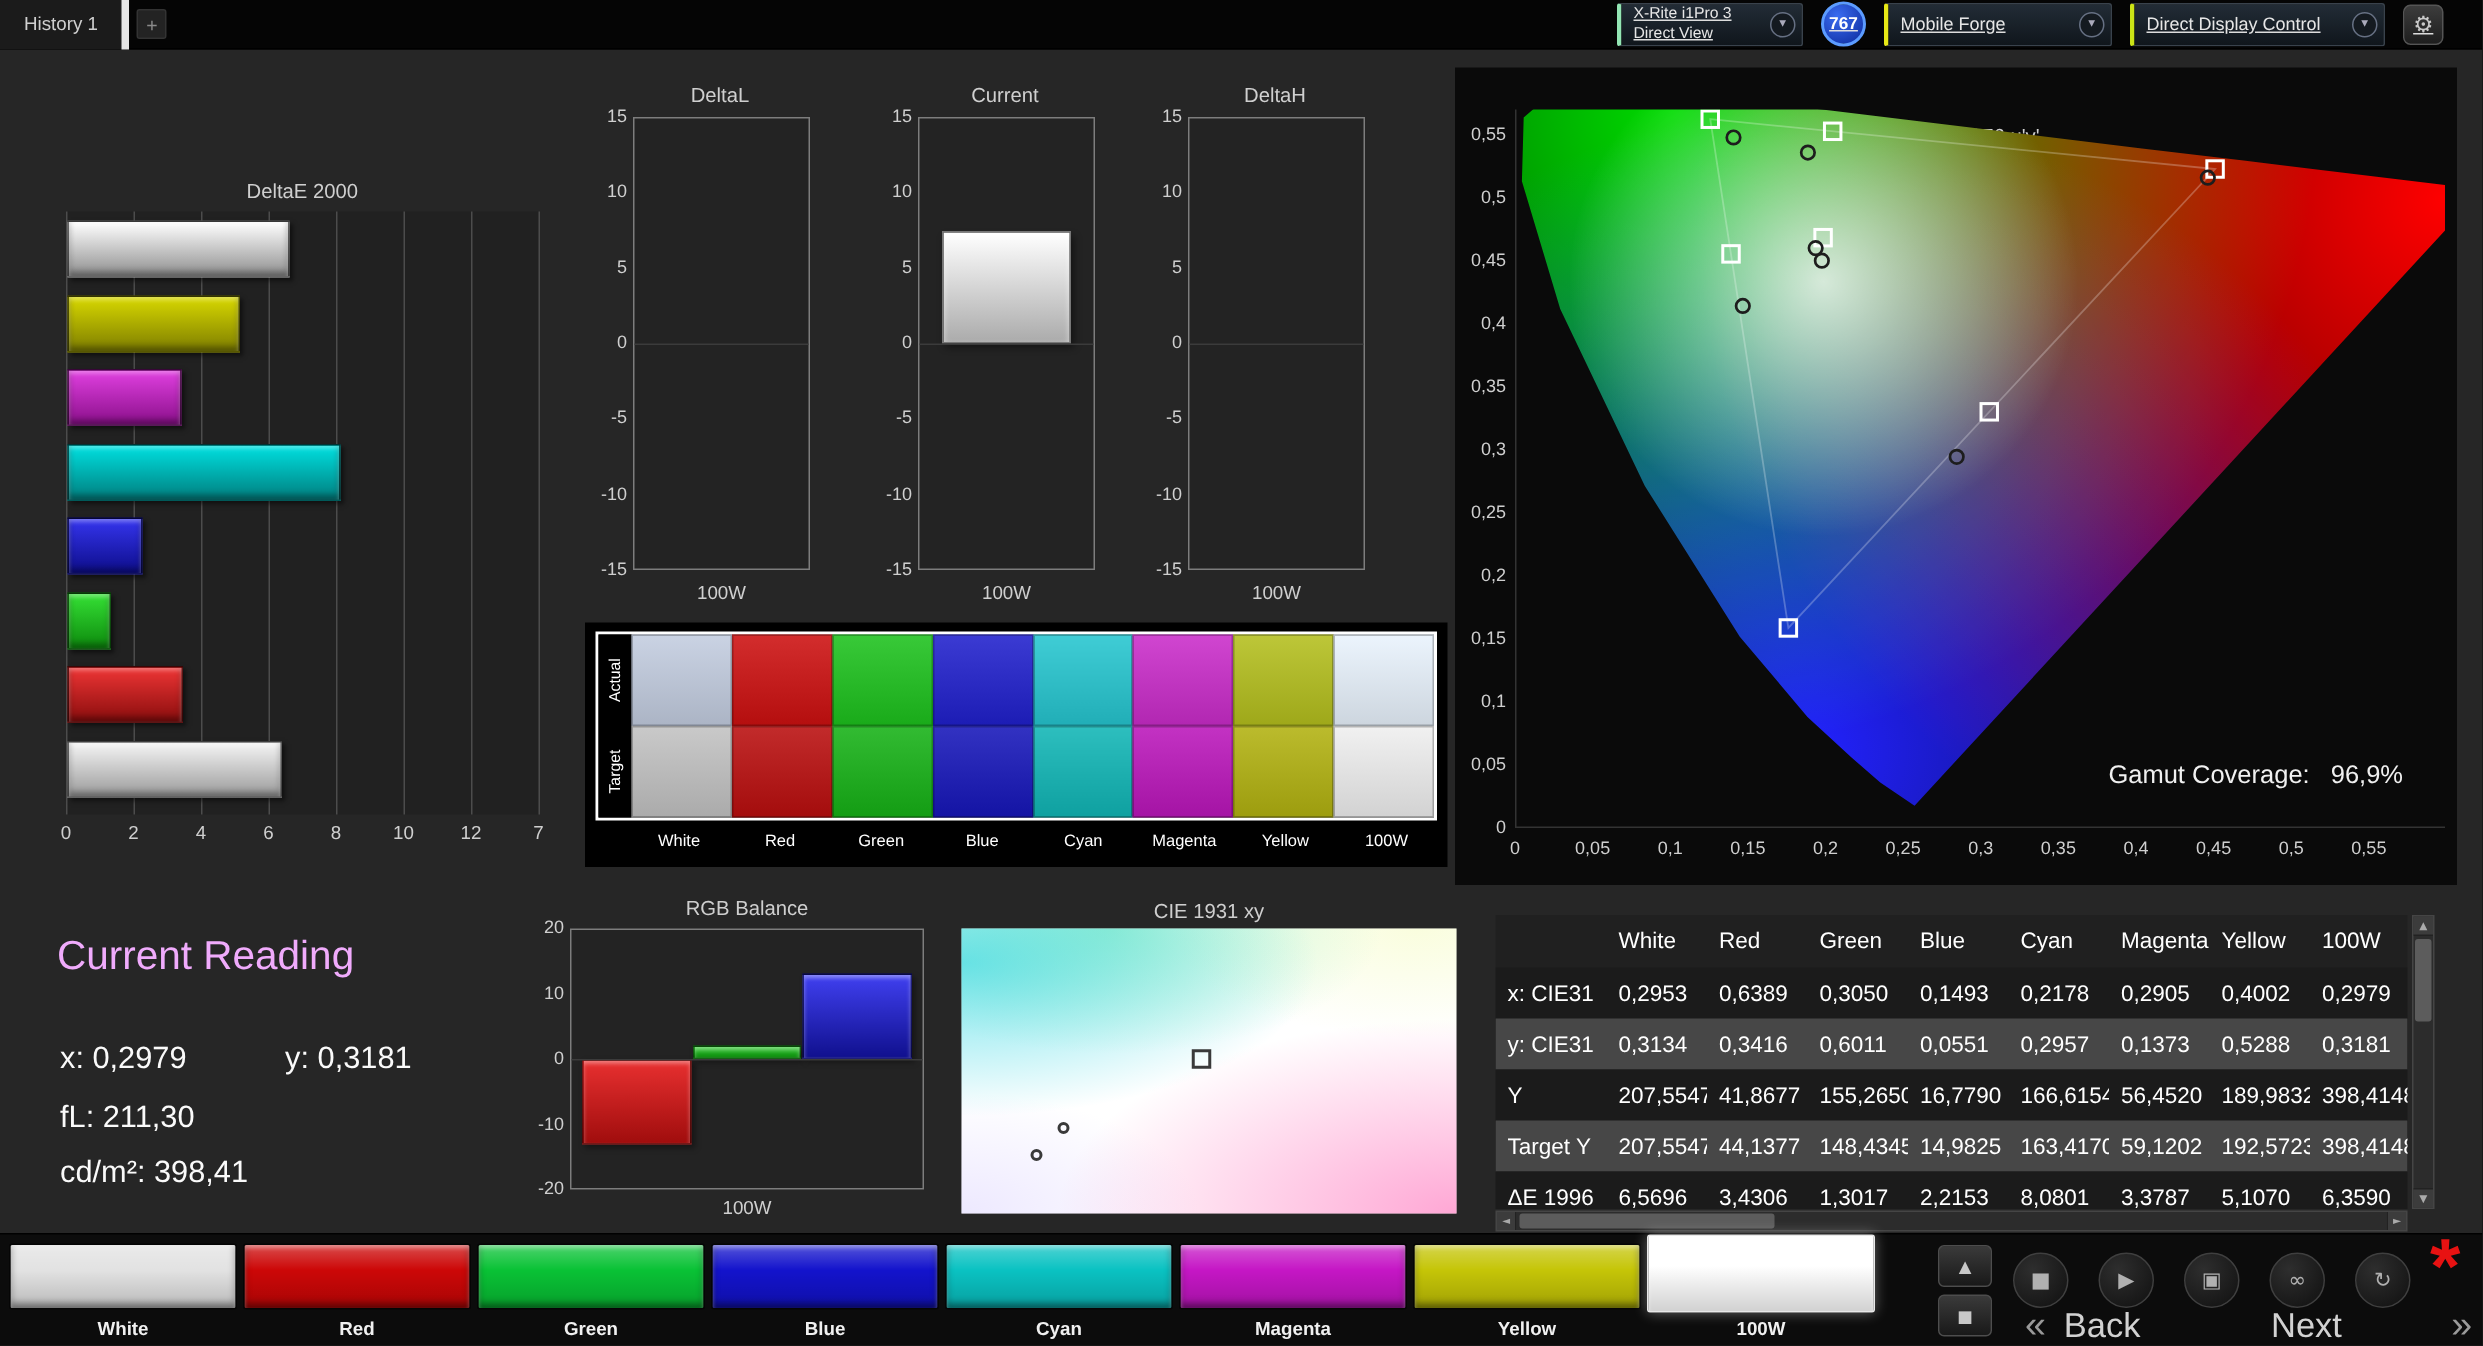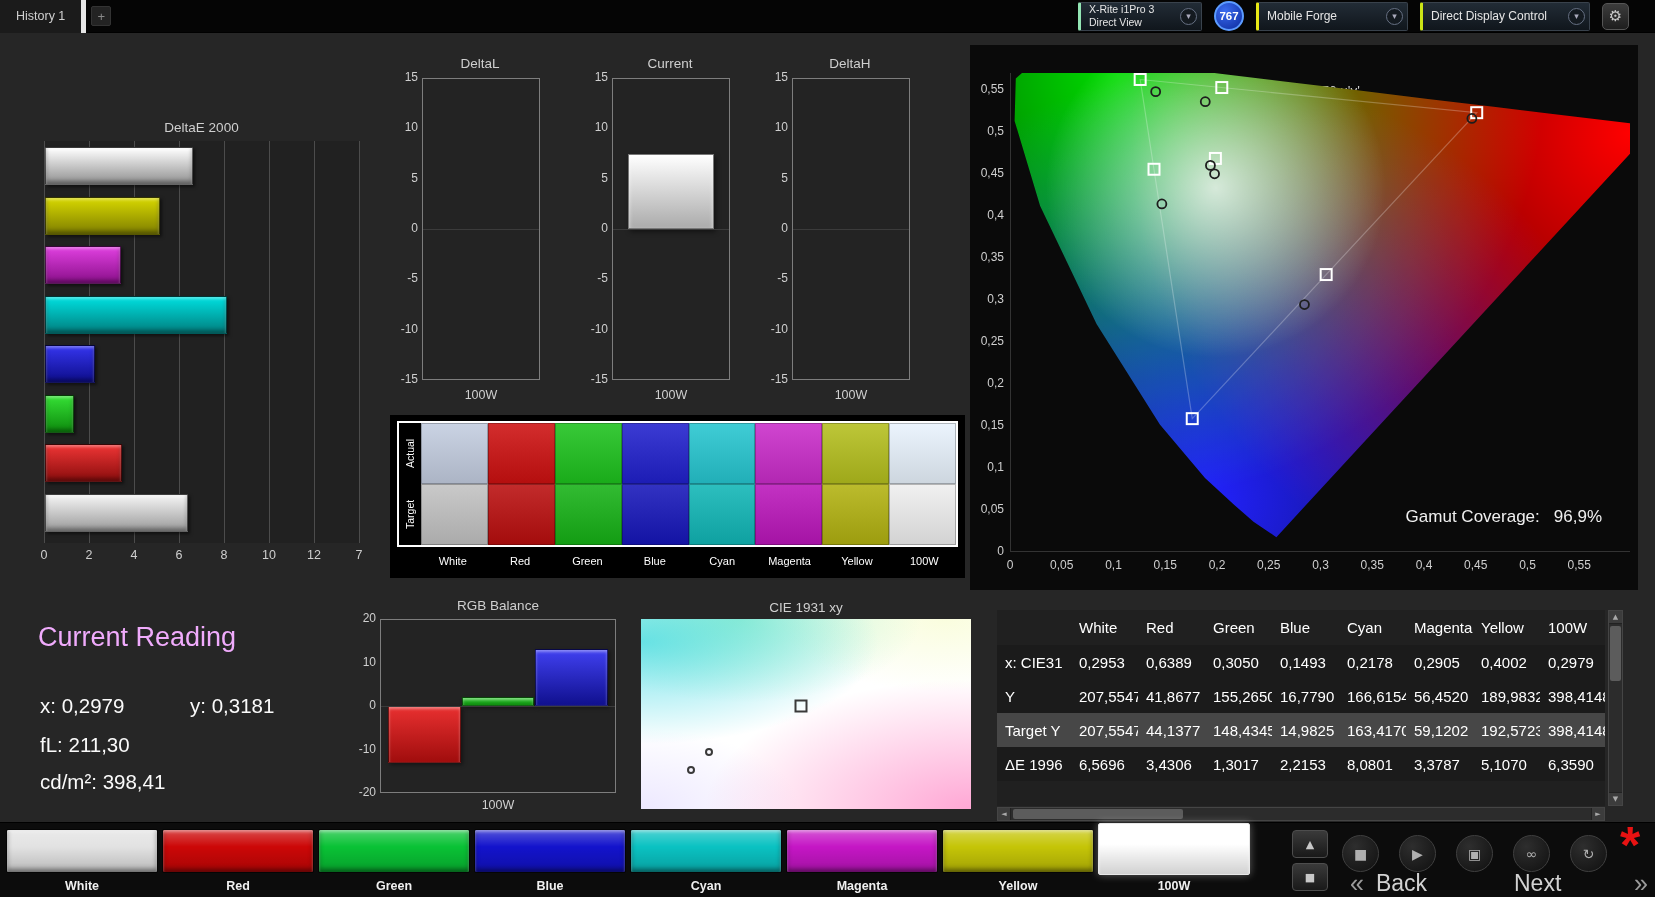--- a/index.html
+++ b/index.html
@@ -8,21 +8,21 @@
           font-family:"Liberation Sans",sans-serif;color:#ddd;}
   .icon-glyph{font-family:"DejaVu Sans",sans-serif;}
 
   
   .topbar{position:absolute;left:0;top:0;width:1655px;height:33px;background:#050505;
           display:flex;align-items:center;border-bottom:1px solid #000;}
   .tab-history{height:33px;display:flex;align-items:center;padding:0 16px;background:#1b1b1b;
                color:#cfcfcf;font-size:12.5px;border-right:5px solid #e5e5e5;cursor:pointer;}
   .tab-add{width:20px;height:20px;margin-left:5px;background:#232323;color:#8a8a8a;display:flex;
            align-items:center;justify-content:center;font-size:13px;border:1px solid #333;border-radius:2px;}
-  .topbar-right{margin-left:auto;display:flex;align-items:center;gap:12px;padding-right:26px;}
+  .topbar-right{margin-left:auto;display:flex;align-items:center;gap:12px;padding-right:26px;text-decoration:underline;}
   .drop{position:relative;height:29px;background:linear-gradient(#222c36,#10161c);
         border:1px solid #39424c;border-left:3px solid var(--stripe,#888);border-radius:2px;
         color:#e6e6e6;display:flex;align-items:center;padding:0 26px 0 8px;cursor:pointer;}
   .drop-meter{--stripe:#93e6b4;width:124px;}
   .drop-forge{--stripe:#e8e816;width:152px;font-size:12px;}
   .drop-ddc{--stripe:#cbe416;width:170px;font-size:12px;}
   .drop-lines{display:flex;flex-direction:column;font-size:10.5px;line-height:1.25;}
   .drop-arrow{position:absolute;right:4px;top:5px;width:17px;height:17px;border-radius:50%;
               border:1px solid #667083;display:flex;align-items:center;justify-content:center;
               color:#aab;font-size:9px;background:#141a20;}
@@ -446,20 +446,31 @@
         <div class="td label-col">x: CIE31</div>
         <div class="td">0,2953</div>
         <div class="td">0,6389</div>
         <div class="td">0,3050</div>
         <div class="td">0,1493</div>
         <div class="td">0,2178</div>
         <div class="td">0,2905</div>
         <div class="td">0,4002</div>
         <div class="td">0,2979</div>
       </div>
+      <div class="tr row-light">
+        <div class="td label-col">y: CIE31</div>
+        <div class="td">0,3134</div>
+        <div class="td">0,3416</div>
+        <div class="td">0,6011</div>
+        <div class="td">0,0551</div>
+        <div class="td">0,2957</div>
+        <div class="td">0,1373</div>
+        <div class="td">0,5288</div>
+        <div class="td">0,3181</div>
+      </div>
       <div class="tr row-dark">
         <div class="td label-col">Y</div>
         <div class="td">207,5547</div>
         <div class="td">41,8677</div>
         <div class="td">155,2650</div>
         <div class="td">16,7790</div>
         <div class="td">166,6154</div>
         <div class="td">56,4520</div>
         <div class="td">189,9832</div>
         <div class="td">398,4148</div>

